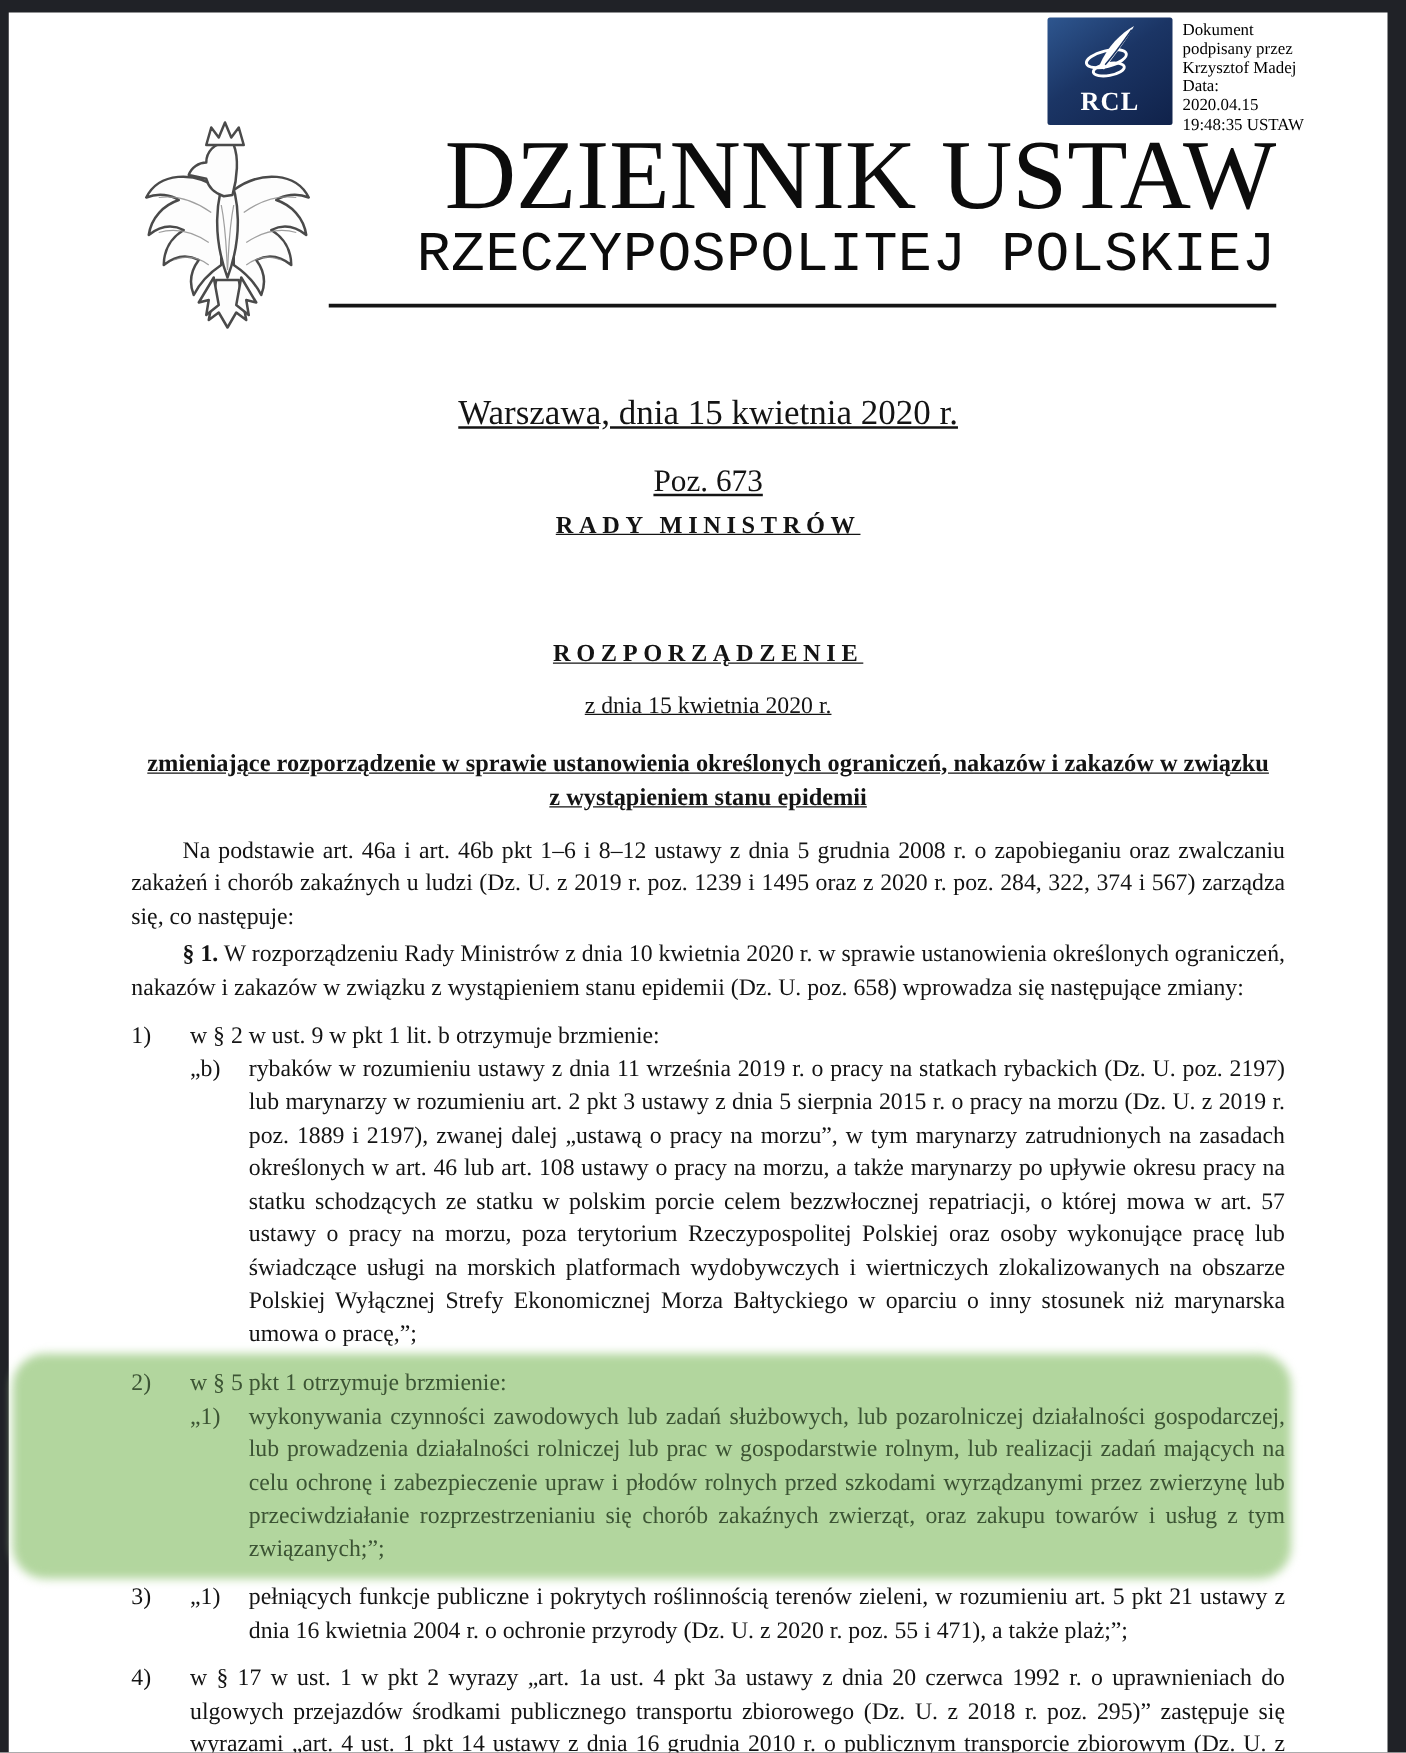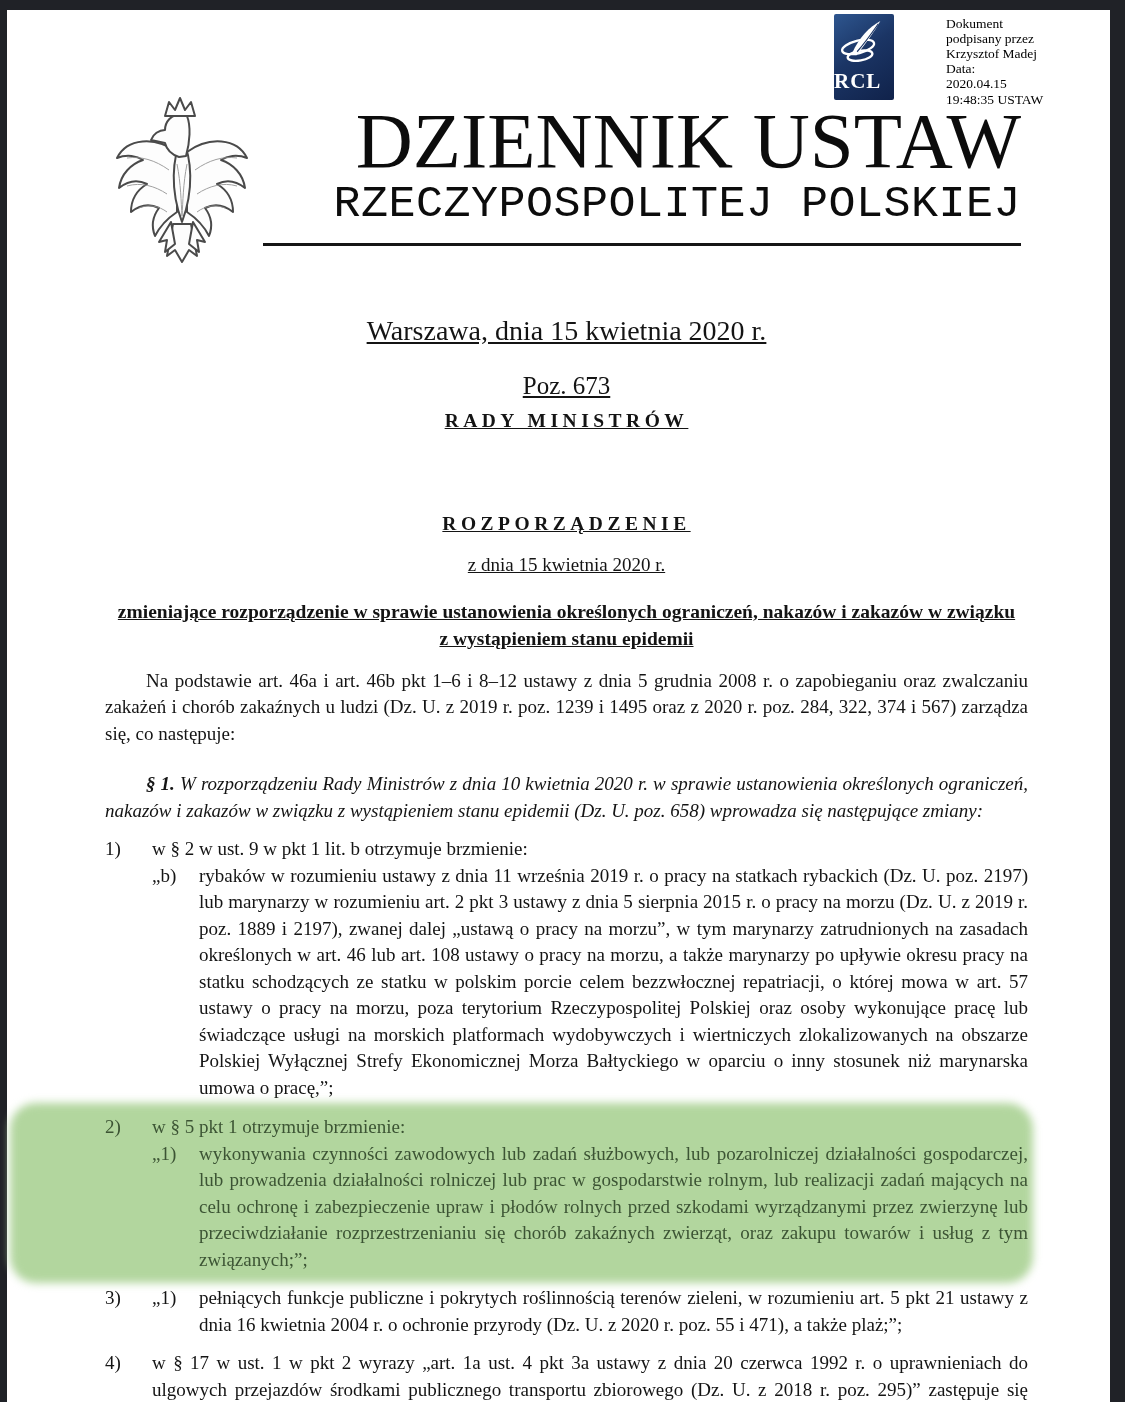--- a/index.html
+++ b/index.html
@@ -12,29 +12,29 @@
   }
   .page {
     position:absolute; left:7px; top:10px;
     width:1103px; height:1392px;
     background:#ffffff; color:#161616;
   }
 
   
   .stamp { position:absolute; top:4px; right:2px; display:flex; gap:8px; }
   .stamp-logo {
-    width:60px; height:86px; flex-shrink:0;
+    width:100px; height:86px; flex-shrink:0;
     background:linear-gradient(145deg,#2e568f 0%,#1b3565 45%,#10224a 100%);
     border-radius:2px;
-    display:flex; flex-direction:column; align-items:flex-start;
+    display:flex; flex-direction:column; align-items:center;
     color:#fff;
   }
   .stamp-logo svg { margin-top:4px; }
   .rcl-label { font-weight:bold; font-size:21px; letter-spacing:1px; margin-top:-3px; }
-  .stamp-text { width:162px; font-size:13.5px; line-height:1.12; color:#000; padding-top:2px;margin-left:44px; }
+  .stamp-text { width:162px; font-size:13.5px; line-height:1.12; color:#000; padding-top:2px; }
 
   
   .masthead { position:relative; height:288px; }
   .eagle { position:absolute; left:100px; top:84px; }
   .mast-text { position:absolute; left:256px; top:92px; width:758px; text-align:right; color:#0c0c0c; }
   .title1 { font-size:79px; line-height:0.98; white-space:nowrap; }
   .title2 { font-size:45px; letter-spacing:0.5px; white-space:nowrap;font-family:Liberation Mono, monospace; }
   .mast-rule { border-top:3.5px solid #151515; margin-top:13px; }
 
   
@@ -42,21 +42,21 @@
   .center { text-align:center;text-decoration:underline; }
   .place-date { font-size:28px; margin-top:20px; }
   .poz { font-size:25px; margin-top:28px; }
   .act-type   { margin-top:76px; font-weight:bold; font-size:19.5px; letter-spacing:4.5px; }
   .act-issuer { margin-top:9px;  font-weight:bold; font-size:19.5px; letter-spacing:4.5px; }
   .act-date   { margin-top:15px; font-size:19px; }
   .subject    { margin-top:19px; font-weight:bold; font-size:19.5px; line-height:27px; }
 
   p { margin:0; }
   .preamble { margin-top:16px; text-align:justify; text-indent:41px; }
-  .par1     { margin-top:24px; text-align:justify; text-indent:41px;font-style:italic; }
+  .par1     { margin-top:4px; text-align:justify; text-indent:41px; }
 
   .item { display:flex; margin-top:12px; }
   .inum { width:47px; flex-shrink:0; }
   .ibody { flex:1; min-width:0; }
   .sub { display:flex; }
   .slbl { width:47px; flex-shrink:0; }
   .stext { flex:1; text-align:justify; }
   .fulltext { text-align:justify; }
 
   

